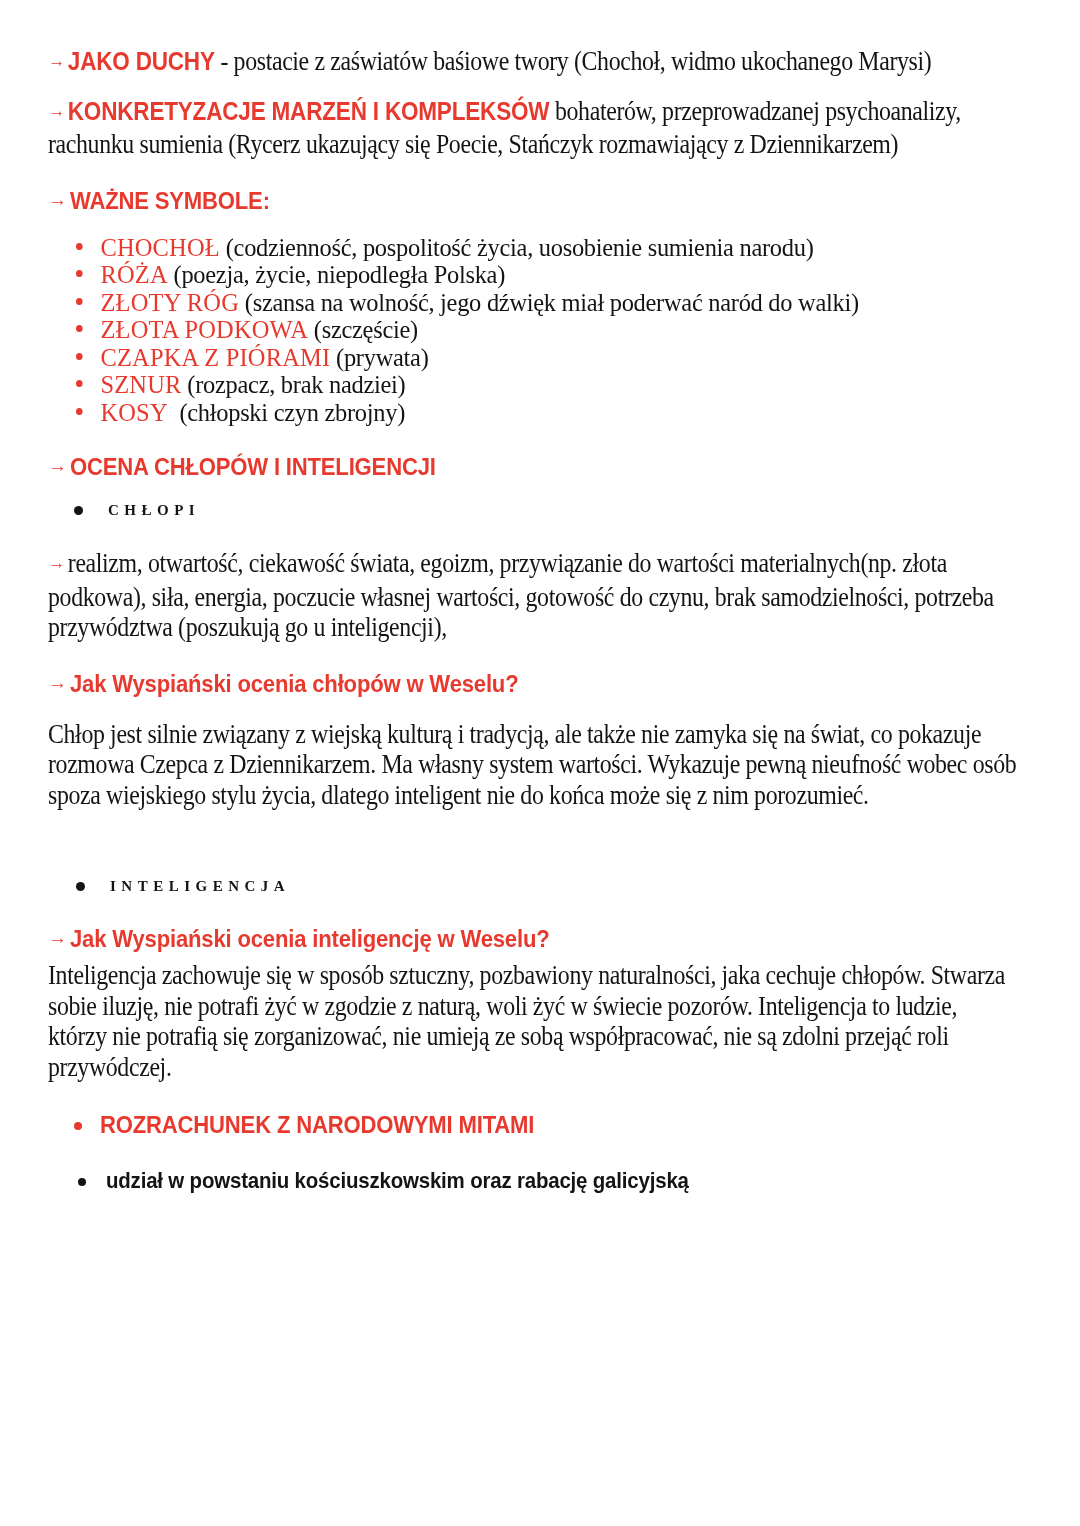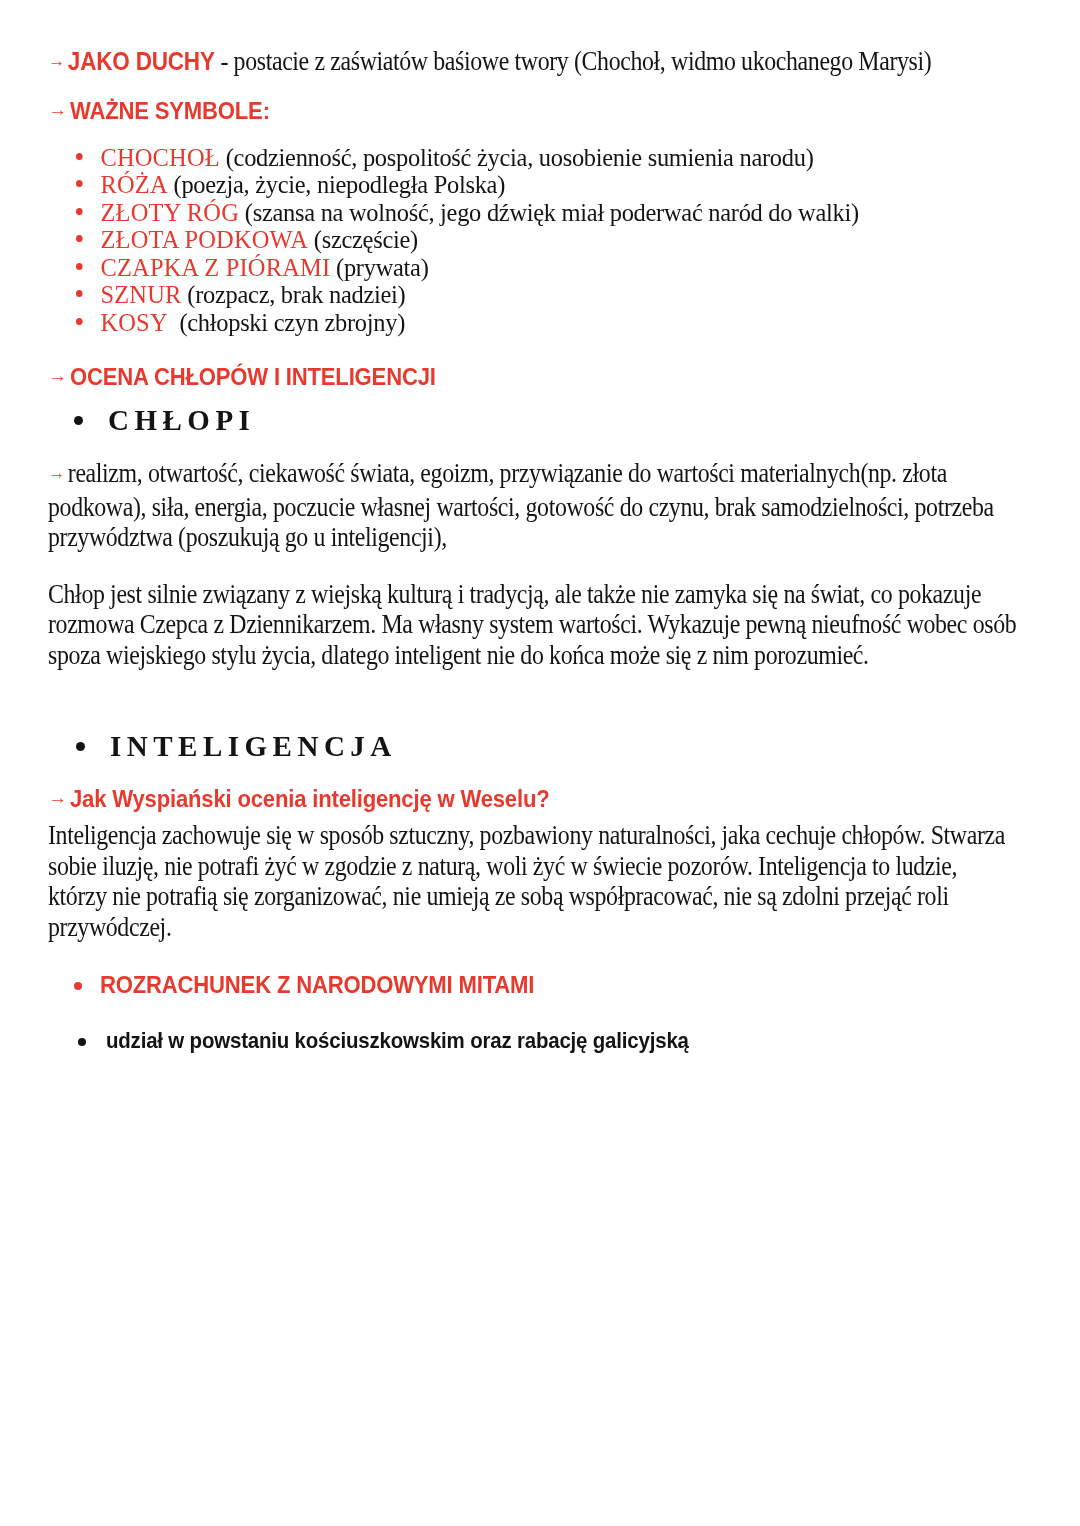--- a/index.html
+++ b/index.html
@@ -115,21 +115,21 @@
     font-weight: normal;
     letter-spacing: 0.2px;
   }
 
   
   .sub-black {
     position: relative;
     padding-left: 60px;
     font-family: "Liberation Serif", "DejaVu Serif", serif;
     font-weight: bold;
-    font-size: 29px;
+    font-size: 15px;
     line-height: 28px;
     letter-spacing: 5.5px;
     color: #141414;
   }
   .sub-black .dotb {
     position: absolute;
     left: 26px;
     top: 10px;
     width: 9px;
     height: 9px;
@@ -185,20 +185,23 @@
 </head>
 <body>
 
 <div class="page">
  <div class="content">
 
   <div class="blk tight">
     <div class="para para-narrow"><span class="arrow">→</span><span class="lead-red">JAKO DUCHY</span> <span>-</span> <span>postacie z zaświatów baśiowe twory (Chochoł, widmo ukochanego Marysi)</span></div>
   </div>
 
+  <div class="blk">
+    <div class="para para-narrow"><span class="arrow">→</span><span class="lead-red">KONKRETYZACJE MARZEŃ I KOMPLEKSÓW</span> <span>bohaterów, przeprowadzanej psychoanalizy, rachunku sumienia (Rycerz ukazujący się Poecie, Stańczyk rozmawiający z Dziennikarzem)</span></div>
+  </div>
 
   <div style="margin-bottom:18px">
     <span class="arrow">→</span><span class="hd-red">WAŻNE SYMBOLE:</span>
   </div>
 
   <ul class="sym">
     <li><span class="dot"></span><span class="name">CHOCHOŁ</span> <span>(codzienność, pospolitość życia, uosobienie sumienia narodu)</span></li>
     <li><span class="dot"></span><span class="name">RÓŻA</span> <span>(poezja, życie, niepodległa Polska)</span></li>
     <li><span class="dot"></span><span class="name">ZŁOTY RÓG</span> <span>(szansa na wolność, jego dźwięk miał poderwać naród do walki)</span></li>
     <li><span class="dot"></span><span class="name">ZŁOTA PODKOWA</span> <span>(szczęście)</span></li>
@@ -212,20 +215,23 @@
   </div>
 
   <div class="sub-black" style="margin-bottom:24px">
     <span class="dotb"></span><span>CHŁOPI</span>
   </div>
 
   <div class="blk">
     <div class="para para-narrow"><span class="arrow">→</span><span>realizm, otwartość, ciekawość świata, egoizm, przywiązanie do wartości materialnych(np. złota podkowa), siła, energia, poczucie własnej wartości, gotowość do czynu, brak samodzielności, potrzeba przywództwa (poszukują go u inteligencji),</span></div>
   </div>
 
+  <div style="margin-bottom:20px">
+    <span class="arrow">→</span><span class="hd-red">Jak Wyspiański ocenia chłopów w Weselu?</span>
+  </div>
 
   <div class="para para-narrow" style="margin-bottom:0">Chłop jest silnie związany z wiejską kulturą i tradycją, ale także nie zamyka się na świat, co pokazuje rozmowa Czepca z Dziennikarzem. Ma własny system wartości. Wykazuje pewną nieufność wobec osób spoza wiejskiego stylu życia, dlatego inteligent nie do końca może się z nim porozumieć.</div>
 
   <div class="spacer-lg"></div>
 
   <div class="sub-black" style="padding-left:62px; margin-bottom:24px">
     <span class="dotb" style="left:28px"></span><span>INTELIGENCJA</span>
   </div>
 
 

